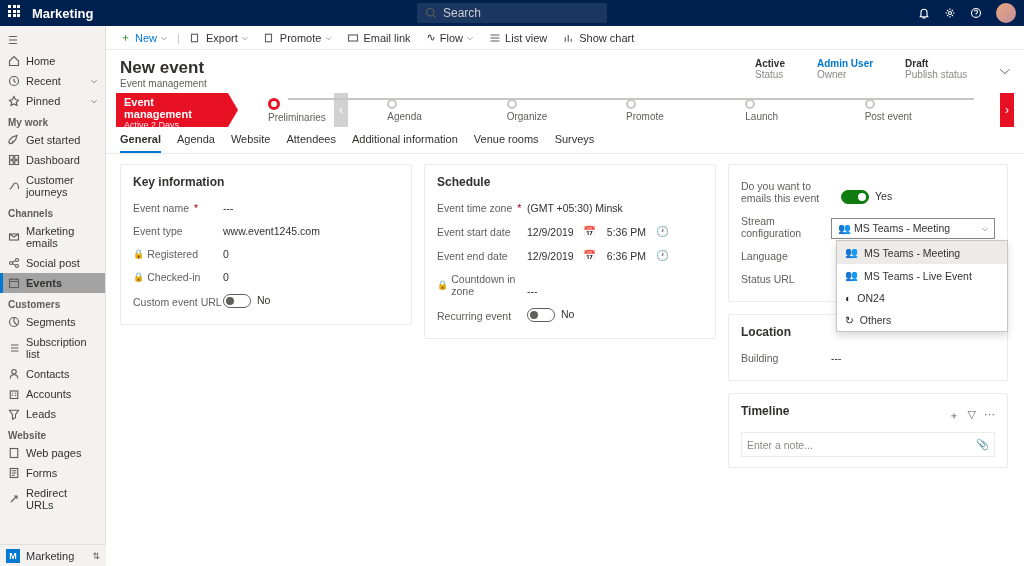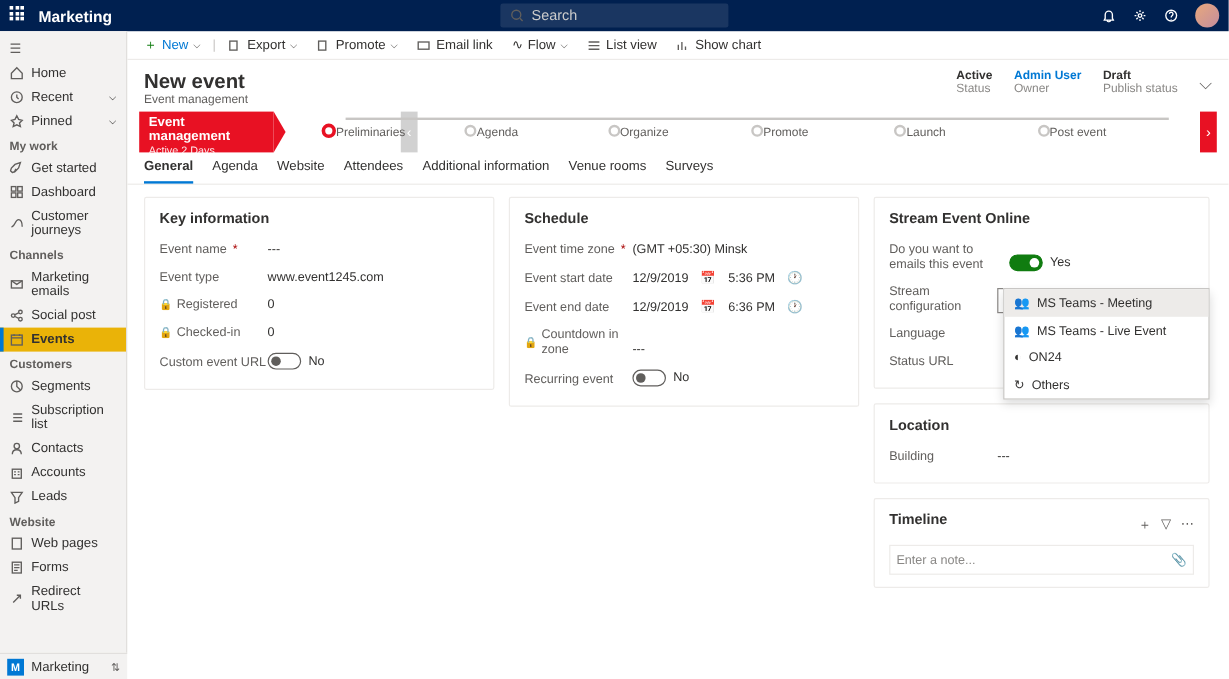--- a/index.html
+++ b/index.html
@@ -9,46 +9,46 @@
 .waffle span{background:#fff}
 .app-title{font-size:13px;font-weight:600}
 .search-box{margin-left:auto;margin-right:auto;width:190px;height:20px;background:rgba(255,255,255,.1);border-radius:2px;display:flex;align-items:center;padding:0 8px;color:#ccc;position:absolute;left:417px;top:3px}
 .search-box svg{margin-right:6px}
 .top-icons{margin-left:auto;display:flex;align-items:center;gap:14px}
 .avatar{width:20px;height:20px;border-radius:50%;background:linear-gradient(135deg,#e8a87c,#c38d9e)}
 .layout{display:flex;height:calc(100% - 26px - 22px)}
 .sidebar{width:106px;background:#f3f2f1;border-right:1px solid #e1dfdd;overflow:hidden;font-size:11px;padding-top:4px}
 .sb-ham{padding:4px 8px;color:#605e5c}
 .sb-item{display:flex;align-items:center;padding:4px 8px;gap:6px;color:#323130;cursor:pointer}
-.sb-item.active{background:#eab308;border-left:3px solid #0078d4;padding-left:5px;font-weight:600}
+.sb-item.active{background:#a3a3a3;border-left:3px solid #0078d4;padding-left:5px;font-weight:600}
 .sb-item svg{flex-shrink:0}
 .sb-header{padding:6px 8px 2px;font-size:10px;font-weight:600;color:#605e5c}
 .main{flex:1;display:flex;flex-direction:column;overflow:hidden}
 .cmdbar{height:24px;display:flex;align-items:center;padding:0 8px;gap:4px;border-bottom:1px solid #edebe9;font-size:11px}
 .cmd{display:flex;align-items:center;gap:4px;padding:2px 6px;cursor:pointer;color:#323130}
 .cmd.new{color:#0078d4}
 .chev{font-size:8px;color:#605e5c}
 .page-head{display:flex;padding:8px 14px 4px;align-items:flex-start}
 .pg-title{font-size:17px;font-weight:600}
 .pg-sub{font-size:10px;color:#605e5c}
-.pg-right{margin-left:auto;display:flex;gap:18px;align-items:flex-start;font-size:10px}
+.pg-right{margin-left:auto;display:flex;gap:32px;align-items:flex-start;font-size:10px}
 .pg-col .v{font-weight:600;color:#323130}
 .pg-col .v.link{color:#0078d4}
 .pg-col .l{color:#8a8886}
 .pg-exp{color:#605e5c;font-size:14px;align-self:center;cursor:pointer}
 .stage-wrap{display:flex;align-items:stretch;padding:0 10px;height:34px;position:relative}
 .stage-flag{width:112px;background:#e81123;color:#fff;padding:3px 8px;font-size:10px;position:relative}
 .stage-flag::after{content:"";position:absolute;right:-10px;top:0;border-top:17px solid transparent;border-bottom:17px solid transparent;border-left:10px solid #e81123}
 .stage-flag .t{font-weight:600;font-size:11px}
 .stage-flag .d{font-size:9px;opacity:.9}
 .stage-nav{position:absolute;background:rgba(0,0,0,.12);width:14px;height:34px;display:flex;align-items:center;justify-content:center;color:#fff;cursor:pointer}
 .sn-l{right:auto;left:228px;background:rgba(0,0,0,.18)}
 .sn-r{right:10px;background:#e81123}
 .stages{flex:1;display:flex;align-items:center;padding:0 30px 0 40px;position:relative}
-.stage{flex:1;display:flex;flex-direction:row;align-items:center;font-size:10px;color:#605e5c;position:relative}
+.stage{flex:1;display:flex;flex-direction:column;font-size:10px;color:#605e5c;position:relative}
 .stage-dot{width:10px;height:10px;border-radius:50%;background:#fff;border:2px solid #c8c6c4;margin-bottom:2px;z-index:1}
 .stage.active .stage-dot{border:3px solid #e81123;width:12px;height:12px}
 .stage-line{position:absolute;height:2px;background:#c8c6c4;top:5px;left:60px;right:40px;z-index:0}
 .tabs{display:flex;gap:16px;padding:0 14px;border-bottom:1px solid #edebe9;font-size:11px}
 .tab{padding:6px 0;cursor:pointer;color:#323130}
 .tab.active{border-bottom:2px solid #0078d4;font-weight:600}
 .content{flex:1;padding:10px 14px;display:flex;gap:12px;overflow:auto}
 .col{display:flex;flex-direction:column;gap:12px}
 .col.c1{width:292px}
 .col.c2{width:292px}
@@ -438,21 +438,20 @@
             </div>
           <div class="field">
               <div class="fl">Recurring event</div>
               <div class="fv"><span class="toggle"></span><span>No</span></div>
             </div>
         </div>
       </div>
 
       <div class="col c3" style="position:relative">
         <div class="card">
-          <h3>Stream Event Online</h3>
           <div class="field">
               <div class="fl" style="width:100px">Do you want to emails this event</div>
               <div class="fv"><span class="toggle on"></span><span>Yes</span></div>
             </div>
           <div class="field" style="position:relative">
               <div class="fl">Stream configuration</div>
               <div class="fv">
             <div class="sel">
                   <span><span>👥</span> <span>MS Teams - Meeting</span></span>
                   <span class="chev">⌵</span>

